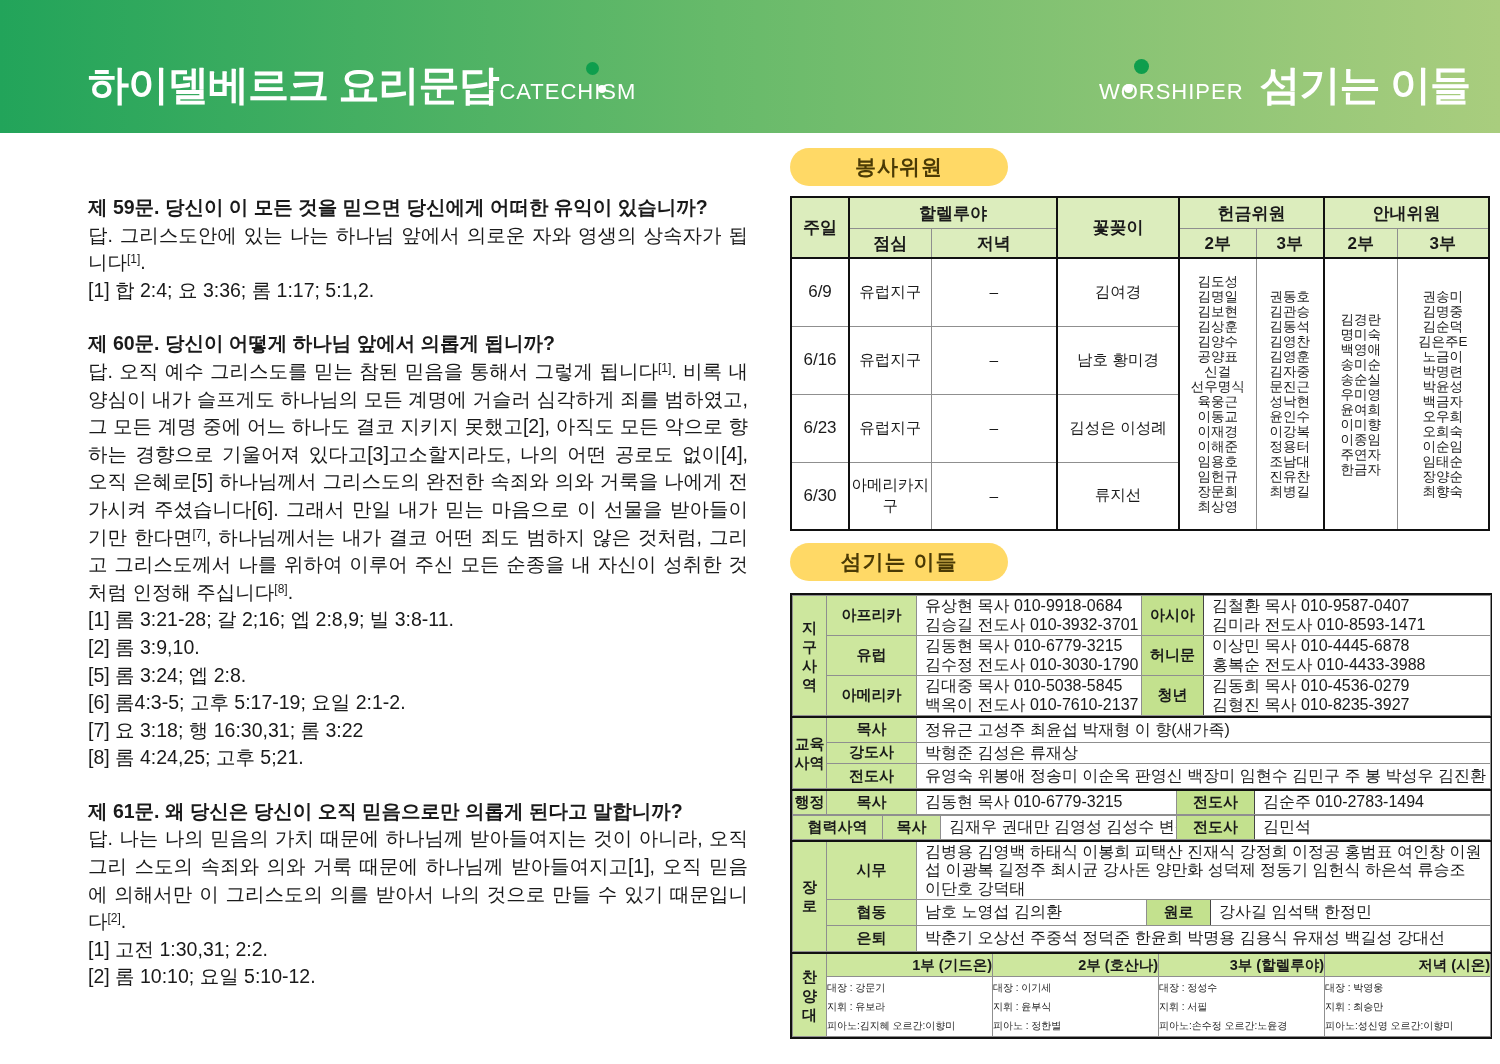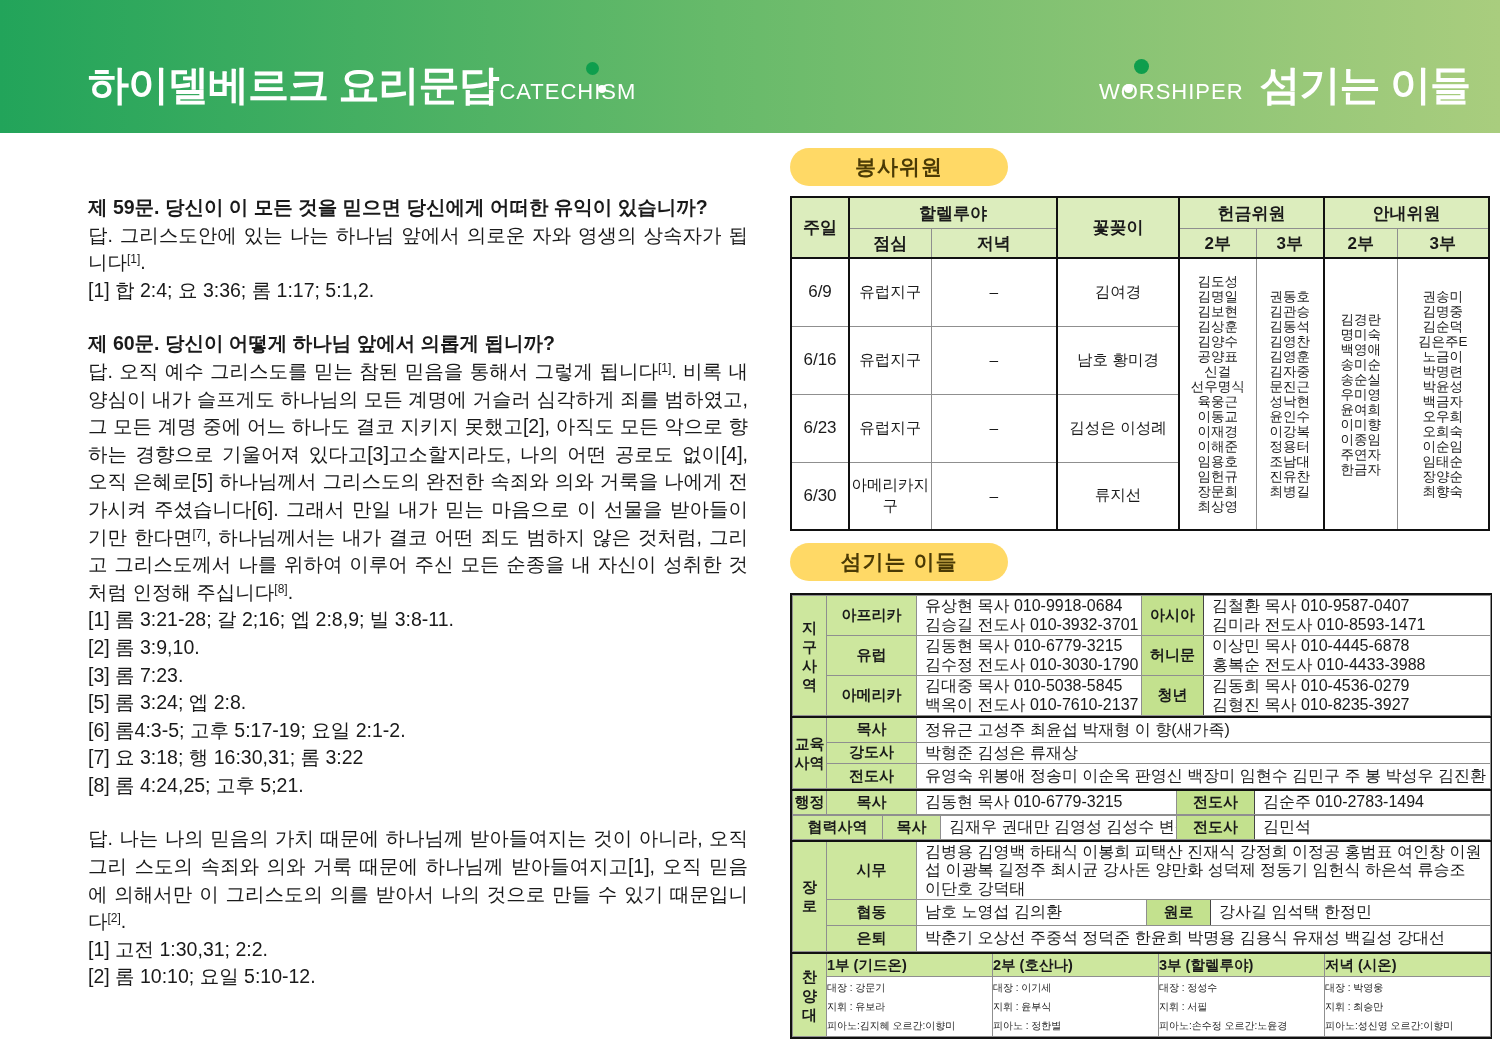--- a/index.html
+++ b/index.html
@@ -52,21 +52,21 @@
 
   .t2wrap{width:698px;margin-top:12px;border:2px solid #111;box-sizing:content-box;}
   .t2wrap table{width:698px;}
   .t2wrap table.sec{border-top:2px solid #111;}
   .t2wrap th,.t2wrap td{border:1px solid #8f8f8f;padding:0;font-size:16px;overflow:hidden;}
   .t2wrap .g{background:#cde79e;font-weight:700;text-align:center;font-size:15px;}
   .t2wrap .lbl2{background:#c3e18e;font-weight:700;text-align:center;font-size:15px;
                 border-left:1.5px solid #444;border-right:1.5px solid #444;}
   .t2wrap .c{text-align:left;padding:1px 8px;line-height:18.5px;white-space:nowrap;}
   .t2wrap .vert{line-height:19px;}
-  .t2wrap .choir-h{background:#cde79e;font-weight:700;text-align:left;font-size:14.5px;height:22px;}
+  .t2wrap .choir-h{background:#cde79e;font-weight:700;text-align:right;font-size:14.5px;height:22px;}
   .t2wrap .choir-c{text-align:left;font-size:10px;line-height:19px;white-space:nowrap;padding:1px 0;}
   .t2wrap .wrapok{white-space:normal;}
 </style>
 </head>
 <body>
 
 <div class="page">
 
   <header class="band">
     <div class="band-left">
@@ -87,27 +87,27 @@
       <div class="qa-block">
         <div class="q">제 59문. 당신이 이 모든 것을 믿으면 당신에게 어떠한 유익이 있습니까?</div>
         <div class="a">답. 그리스도안에 있는 나는 하나님 앞에서 의로운 자와 영생의 상속자가 됩니다<sup class="sup">[1]</sup>.</div>
         <div class="ref">[1] 합 2:4; 요 3:36; 롬 1:17; 5:1,2.</div>
       </div>
       <div class="qa-block">
         <div class="q">제 60문. 당신이 어떻게 하나님 앞에서 의롭게 됩니까?</div>
         <div class="a">답. 오직 예수 그리스도를 믿는 참된 믿음을 통해서 그렇게 됩니다<sup class="sup">[1]</sup>. 비록 내 양심이 내가 슬프게도 하나님의 모든 계명에 거슬러 심각하게 죄를 범하였고, 그 모든 계명 중에 어느 하나도 결코 지키지 못했고[2], 아직도 모든 악으로 향하는 경향으로 기울어져 있다고[3]고소할지라도, 나의 어떤 공로도 없이[4], 오직 은혜로[5] 하나님께서 그리스도의 완전한 속죄와 의와 거룩을 나에게 전가시켜 주셨습니다[6]. 그래서 만일 내가 믿는 마음으로 이 선물을 받아들이기만 한다면<sup class="sup">[7]</sup>, 하나님께서는 내가 결코 어떤 죄도 범하지 않은 것처럼, 그리고 그리스도께서 나를 위하여 이루어 주신 모든 순종을 내 자신이 성취한 것처럼 인정해 주십니다<sup class="sup">[8]</sup>.</div>
         <div class="ref">[1] 롬 3:21-28; 갈 2;16; 엡 2:8,9; 빌 3:8-11.</div>
         <div class="ref">[2] 롬 3:9,10.</div>
-        <div class="ref">[3] 롬 7:23.</div>
         <div class="ref">[5] 롬 3:24; 엡 2:8.</div>
         <div class="ref">[6] 롬4:3-5; 고후 5:17-19; 요일 2:1-2.</div>
         <div class="ref">[7] 요 3:18; 행 16:30,31; 롬 3:22</div>
         <div class="ref">[8] 롬 4:24,25; 고후 5;21.</div>
       </div>
       <div class="qa-block">
+        <div class="q">제 61문. 왜 당신은 당신이 오직 믿음으로만 의롭게 된다고 말합니까?</div>
         <div class="a">답. 나는 나의 믿음의 가치 때문에 하나님께 받아들여지는 것이 아니라, 오직 그리 스도의 속죄와 의와 거룩 때문에 하나님께 받아들여지고[1], 오직 믿음에 의해서만 이 그리스도의 의를 받아서 나의 것으로 만들 수 있기 때문입니다<sup class="sup">[2]</sup>.</div>
         <div class="ref">[1] 고전 1:30,31; 2:2.</div>
         <div class="ref">[2] 롬 10:10; 요일 5:10-12.</div>
       </div>
     </main>
 
   <aside class="right-col">
     <div class="pill">
       <span>봉사위원</span>
     </div>

